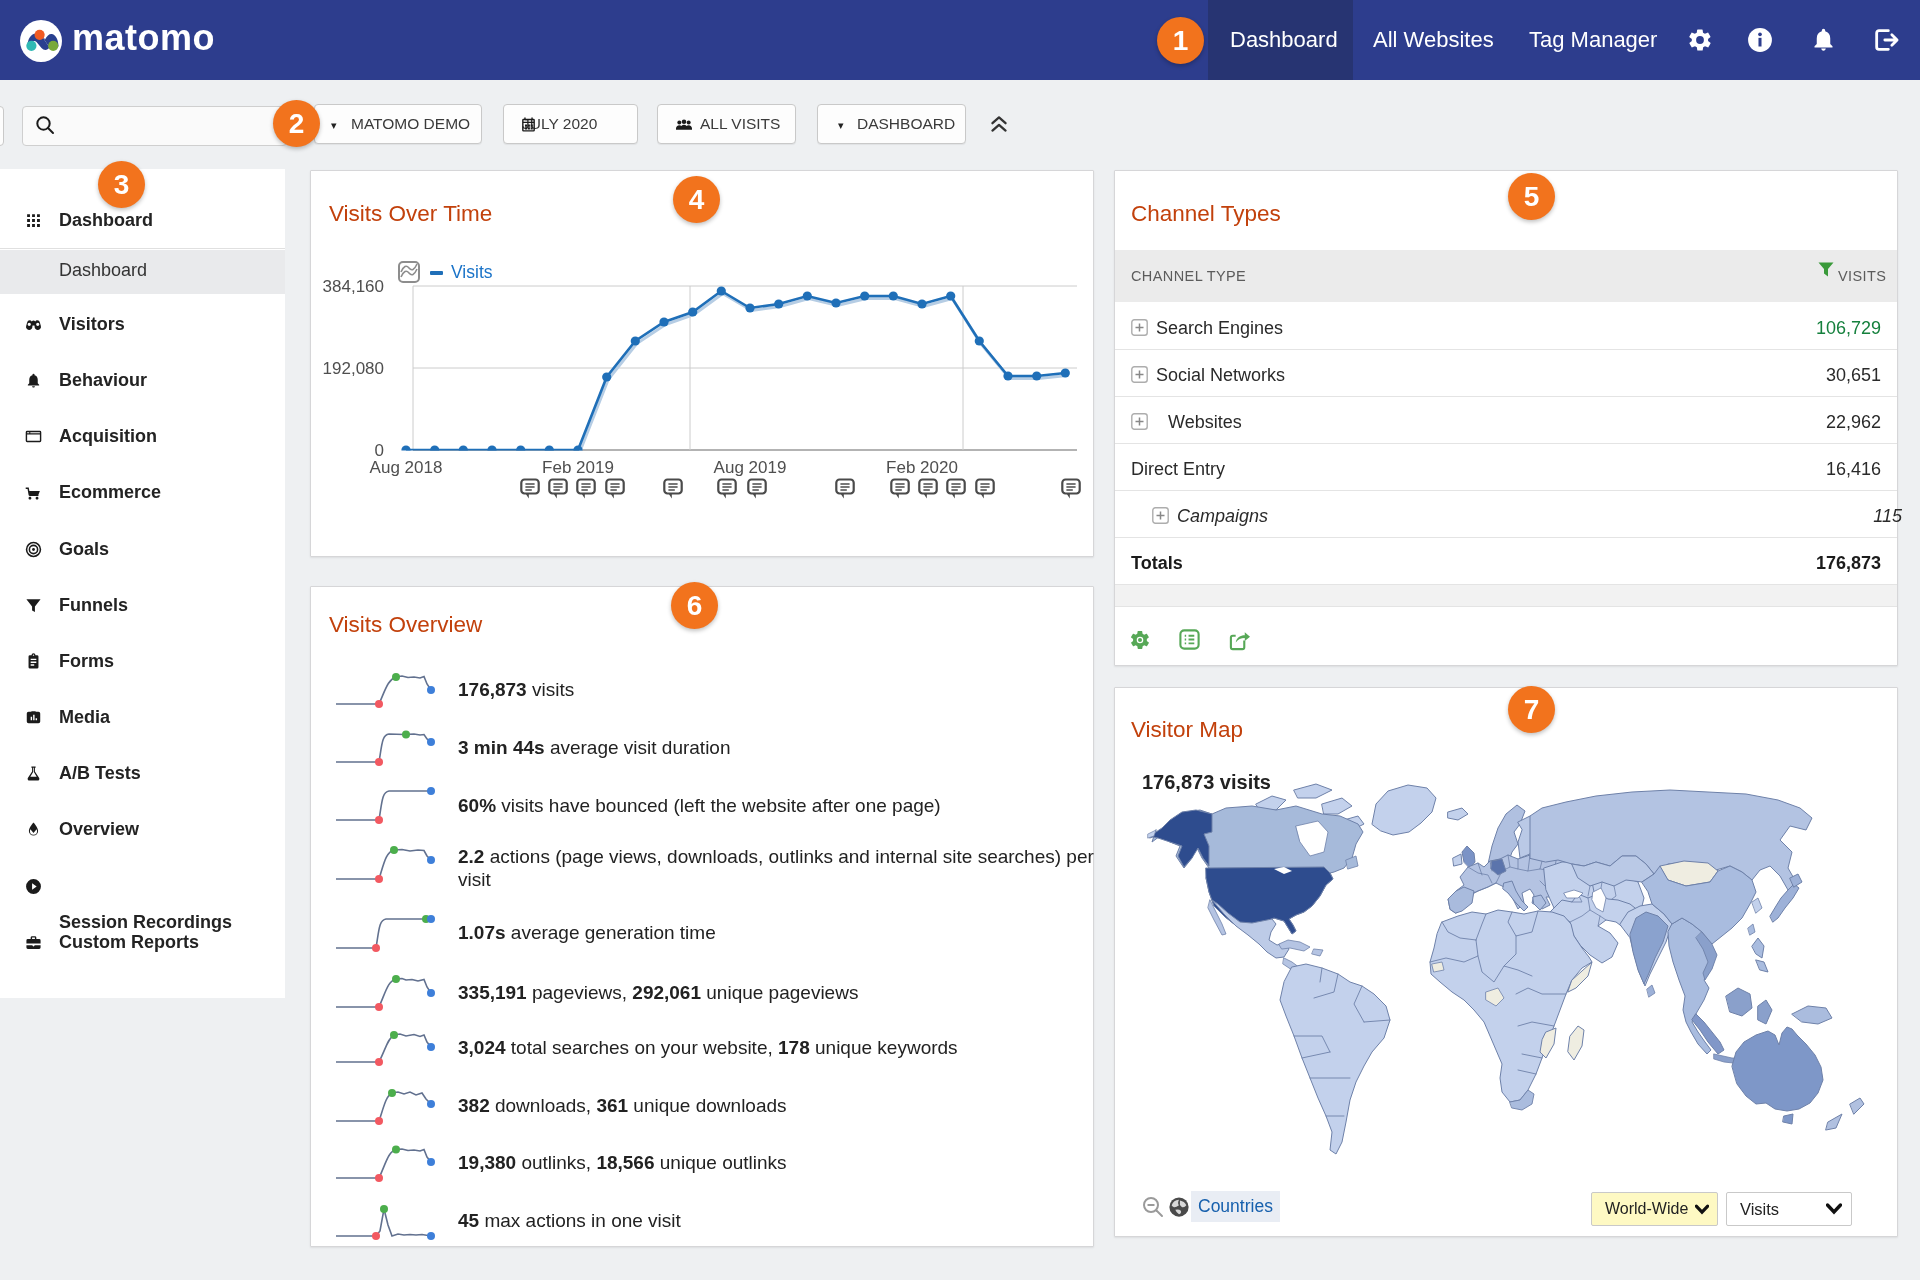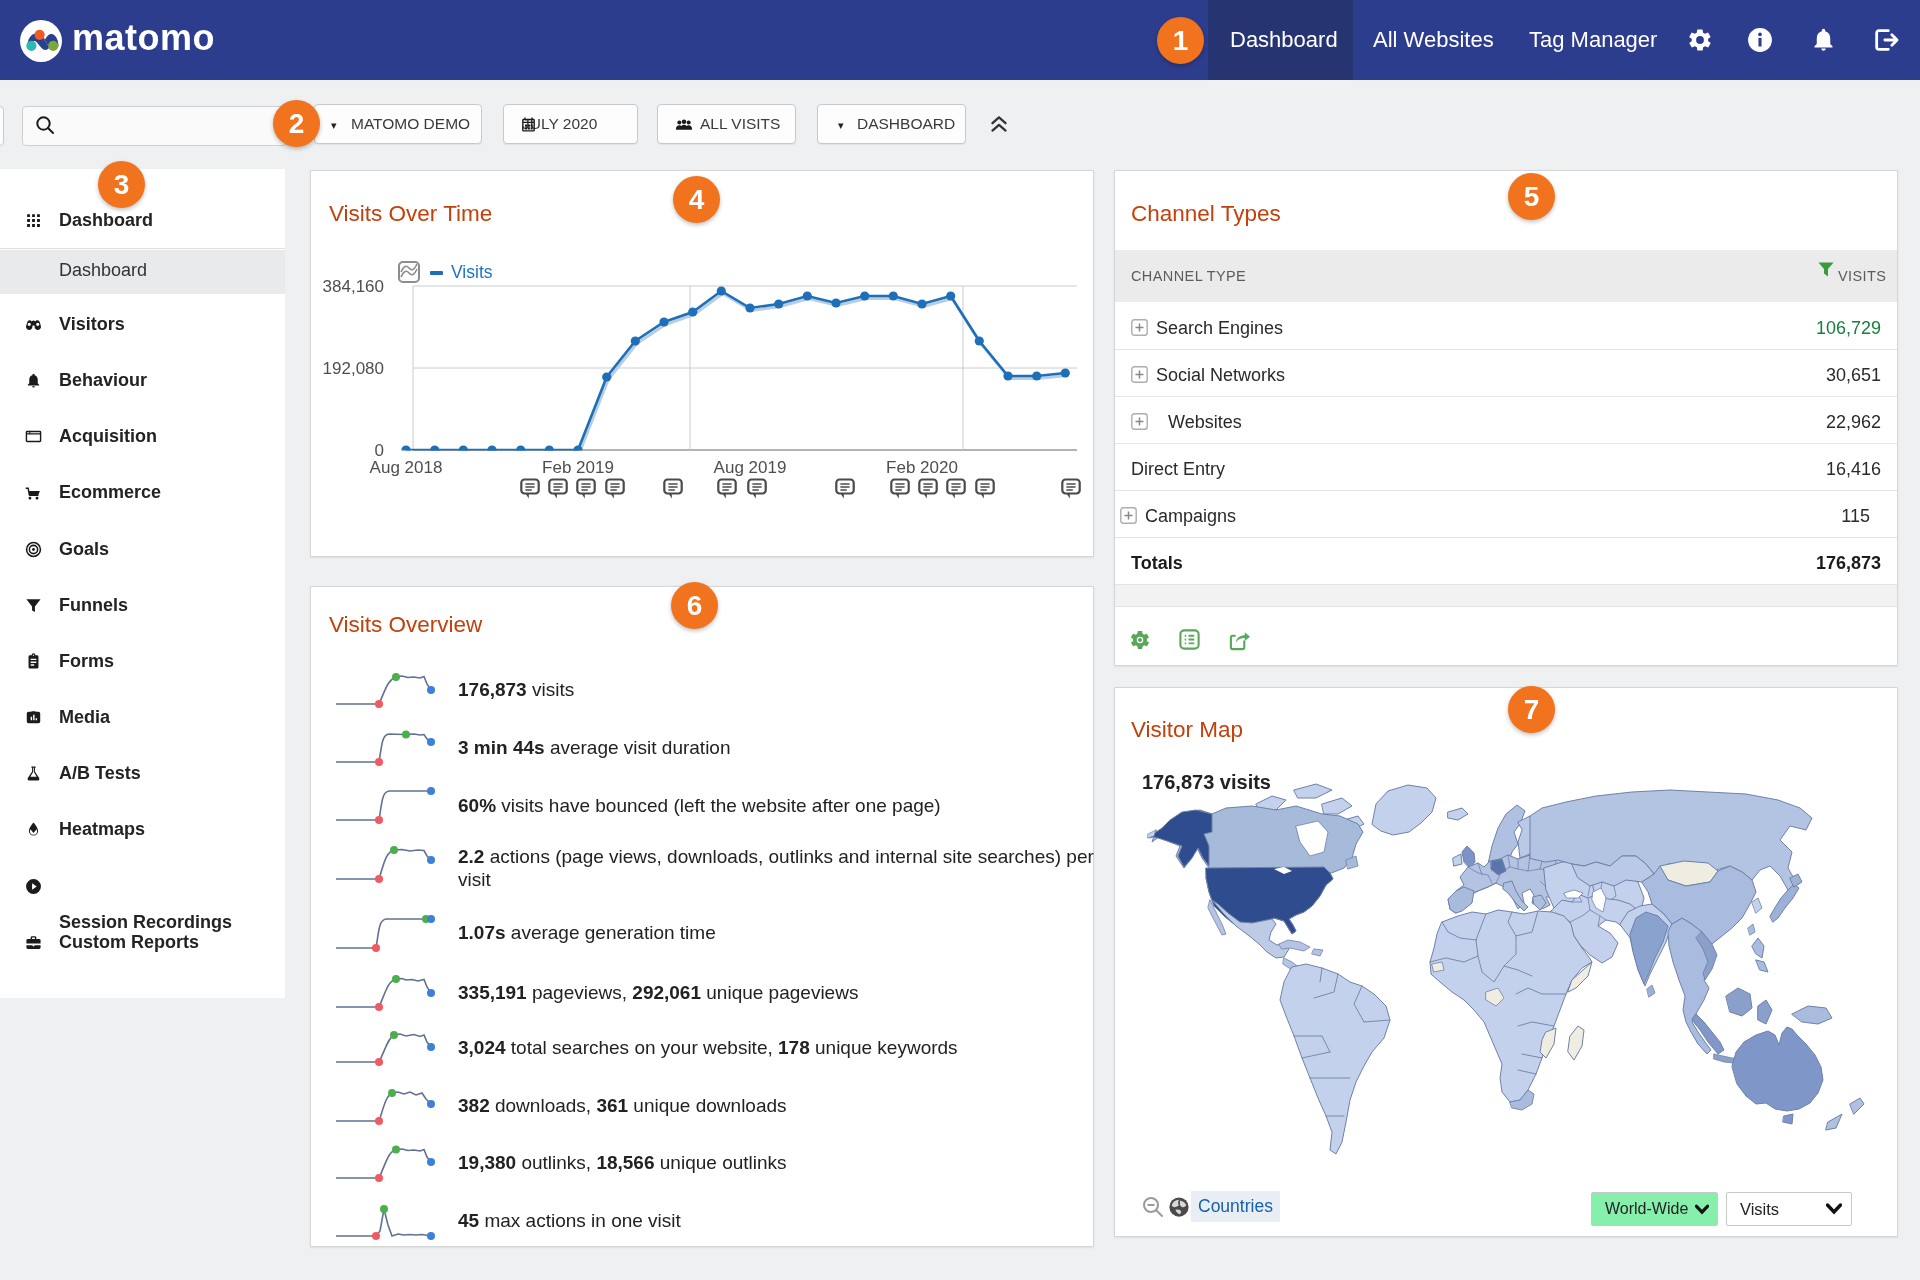--- a/index.html
+++ b/index.html
@@ -116,21 +116,21 @@
     <path d="M19 4h-3.5l-1-1h-5l-1 1H5a2.5 2.5 0 0 0-2.5 2.5v11A2.5 2.5 0 0 0 5 20h14a2.5 2.5 0 0 0 2.5-2.5v-11A2.5 2.5 0 0 0 19 4zM8 16v-5h2v5H8zm3.5 0V8h2v8h-2zm3.5 0v-3h2v3h-2z"></path>
   </svg>
 <div class="sideitem" style="top:707px;">Media</div>
 <svg class="sideicon" style="top:765px;" viewBox="0 0 24 24" fill="#1b1b1b">
     <path d="M9 2v2h1v5.2L4.2 18A2.5 2.5 0 0 0 6.4 22h11.2a2.5 2.5 0 0 0 2.2-4L14 9.2V4h1V2H9zm2.5 8V4h1v6l4 6.5h-9z"></path>
   </svg>
 <div class="sideitem" style="top:763px;">A/B Tests</div>
 <svg class="sideicon" style="top:821px;" viewBox="0 0 24 24" fill="#1b1b1b">
     <path d="M12 2s-6.5 7.2-6.5 12a6.5 6.5 0 0 0 13 0C18.5 9.2 12 2 12 2zm0 17.5a5 5 0 0 1-5-5c0-.8.2-1.7.6-2.7L12 17l4.4-5.2c.4 1 .6 1.9.6 2.7a5 5 0 0 1-5 5z"></path>
   </svg>
-<div class="sideitem" style="top:819px;">Heatmaps</div>
+<div class="sideitem" style="top:819px;">Overview</div>
 <svg class="sideicon" style="top:878px;" viewBox="0 0 24 24" fill="#1b1b1b">
     <path d="M12 1.5a10.5 10.5 0 1 0 0 21 10.5 10.5 0 0 0 0-21zM10 16.5v-9l6.5 4.5L10 16.5z" fill-rule="evenodd"></path>
   </svg>
 <div class="sideitem" style="top:912px;">Session Recordings</div>
 <svg class="sideicon" style="top:934px;" viewBox="0 0 24 24" fill="#1b1b1b">
     <path d="M20 7h-4V5a2 2 0 0 0-2-2h-4a2 2 0 0 0-2 2v2H4a2 2 0 0 0-2 2v4.5h20V9a2 2 0 0 0-2-2zM10 5h4v2h-4V5zM13.5 16a1.5 1.5 0 0 1-3 0H2v3a2 2 0 0 0 2 2h16a2 2 0 0 0 2-2v-3h-8.5z"></path>
   </svg>
 <div class="sideitem" style="top:932px;">Custom Reports</div>
 
 <div class="card" style="left:310px;top:170px;width:784px;height:387px;"></div>
@@ -328,21 +328,21 @@
     </svg>
   <span style="position:absolute;left:25px;top:2px;font-size:18px;color:#2a2a2a;margin-left:12px;">Websites</span>
   <span style="position:absolute;right:0;top:2px;font-size:18px;color:#2a2a2a;">22,962</span>
 </div>
 <div class="abs" style="left:1115px;top:443px;width:782px;height:1px;background:#e4e4e4;"></div>
 <div class="abs" style="left:1131px;top:457px;width:750px;height:33px;">
   <span style="position:absolute;left:0;top:2px;font-size:18px;color:#2a2a2a;">Direct Entry</span>
   <span style="position:absolute;right:0;top:2px;font-size:18px;color:#2a2a2a;">16,416</span>
 </div>
 <div class="abs" style="left:1115px;top:490px;width:782px;height:1px;background:#e4e4e4;"></div>
-<div class="abs" style="left:1120px;top:504px;width:750px;height:33px;">
+<div class="abs" style="left:1152px;top:504px;width:750px;height:33px;font-style:italic;">
   <svg style="position:absolute;left:0;top:3px;" width="17" height="17" viewBox="0 0 17 17">
       <rect x="0.8" y="0.8" width="15.4" height="15.4" rx="2.5" fill="#fff" stroke="#adadad" stroke-width="1.4"></rect>
       <path d="M8.5 4.5 v8 M4.5 8.5 h8" stroke="#888" stroke-width="1.5"></path>
     </svg>
   <span style="position:absolute;left:25px;top:2px;font-size:18px;color:#2a2a2a;">Campaigns</span>
   <span style="position:absolute;right:0;top:2px;font-size:18px;color:#2a2a2a;">115</span>
 </div>
 <div class="abs" style="left:1115px;top:537px;width:782px;height:1px;background:#e4e4e4;"></div>
 <div class="abs" style="left:1131px;top:551px;width:750px;height:33px;">
   <span style="position:absolute;left:0;top:2px;font-size:18px;color:#1b1b1b;font-weight:bold;">Totals</span>
@@ -480,21 +480,21 @@
     <path d="M15.5 15.5 L21 21" stroke-linecap="round"></path>
     <path d="M6.5 10 h7"></path>
 </svg>
 <svg class="abs" style="left:1168px;top:1196px;" width="22" height="22" viewBox="0 0 24 24">
   <circle cx="12" cy="12" r="10.5" fill="#4a4a4a"></circle>
   <path d="M4 10 Q6 4.5 12 4 Q10 8 12 10 Q8 13 6 12 Q4.5 11 4 10 Z" fill="#d8d8d8"></path>
   <path d="M13 5 Q18 6 20 10 Q18 13 15 12 Q12 10 13 8 Z" fill="#d8d8d8"></path>
   <path d="M8 15 Q12 14 14 16 Q15 19 12 20 Q9 18 8 15 Z" fill="#d8d8d8"></path>
 </svg>
 <div class="abs" style="left:1191px;top:1191px;height:31px;background:#e9edf4;padding:0 7px;font-size:17.5px;color:#1760ad;line-height:31px;">Countries</div>
-<div class="abs" style="left:1591px;top:1192px;width:127px;height:34px;background:#86efac;border:1px solid #c9c9c9;border-radius:2px;">
+<div class="abs" style="left:1591px;top:1192px;width:127px;height:34px;background:#fef9c3;border:1px solid #c9c9c9;border-radius:2px;">
   <span style="position:absolute;left:13px;top:7px;font-size:16px;color:#222;">World-Wide</span>
   <svg style="position:absolute;right:8px;top:11px;" width="14" height="12" viewBox="0 0 16 13">
       <path d="M1.5 2 L8 9 L14.5 2" fill="none" stroke="#111" stroke-width="3.6" stroke-linecap="round"></path>
     </svg>
 </div>
 <div class="abs" style="left:1726px;top:1192px;width:126px;height:34px;background:#fff;border:1px solid #c9c9c9;border-radius:2px;">
   <span style="position:absolute;left:13px;top:7px;font-size:16.5px;color:#222;">Visits</span>
   <svg style="position:absolute;right:9px;top:10px;" width="16" height="13" viewBox="0 0 16 13">
       <path d="M1.5 2 L8 9 L14.5 2" fill="none" stroke="#111" stroke-width="3.4" stroke-linecap="round"></path>
     </svg>

